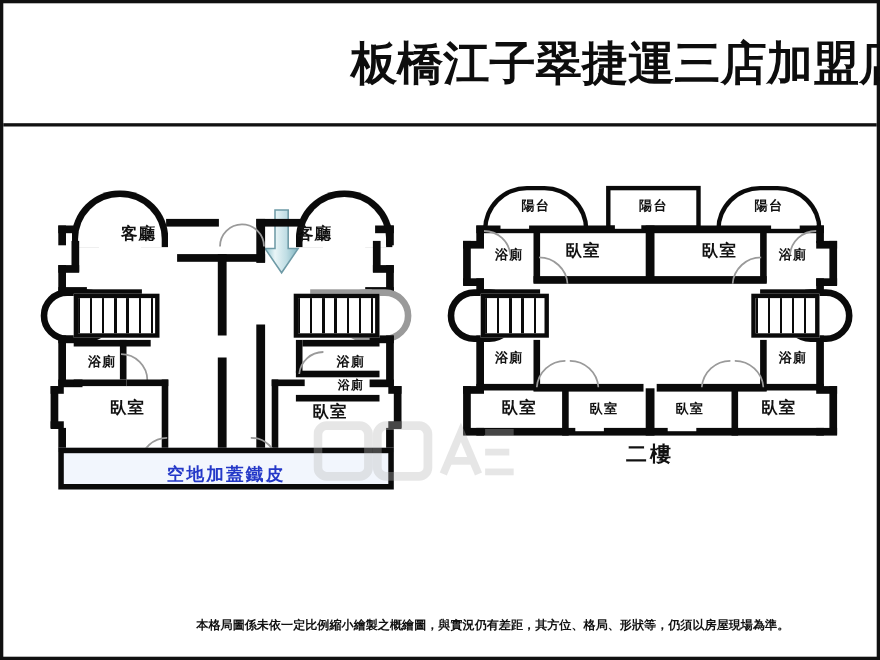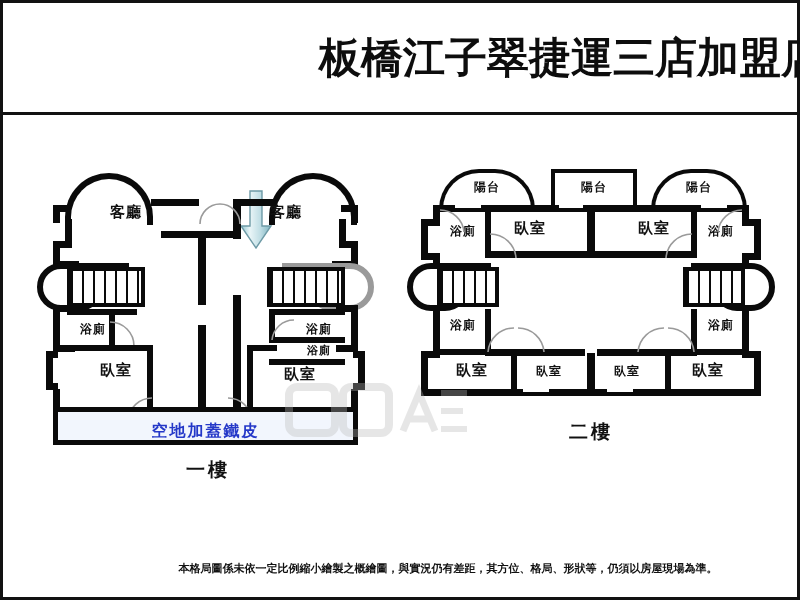--- a/index.html
+++ b/index.html
@@ -232,21 +232,20 @@
       <div class="w" style="left:204px;top:200px;width:30px;height:6px;"></div>
 
       <svg style="position:absolute;left:184px;top:252px;width:26px;height:24px;" viewBox="0 0 26 24">
         <path d="M1 1 A24 24 0 0 1 25 23" fill="none" stroke="#9a9a9a" stroke-width="1.6"></path>
       </svg>
 
       <div id="shed" style="left:10px;top:262px;width:305px;height:38px;">
         <div id="shed-label" style="top:9px;">空地加蓋鐵皮</div>
       </div>
 
-      <div class="floor-label" style="left:0px;top:312px;width:330px;">一樓</div>
     </div>
 
     <div class="plan" id="plan-floor2" style="left:408px;top:48px;width:360px;height:330px;">
 
       <div class="arch-sm" style="left:28px;top:6px;width:96px;height:40px;border-radius:50px 50px 0 0;"></div>
       <div class="rlabel sm" style="left:40px;top:18px;width:72px;">陽台</div>
 
       <div class="thin" style="left:140px;top:6px;width:86px;height:40px;"></div>
       <div class="rlabel sm" style="left:147px;top:18px;width:72px;">陽台</div>
 
@@ -342,21 +341,21 @@
       <svg style="position:absolute;left:256px;top:164px;width:28px;height:26px;" viewBox="0 0 28 26">
         <path d="M27 25 A26 26 0 0 0 1 1" fill="none" stroke="#9a9a9a" stroke-width="1.6"></path>
       </svg>
       <svg style="position:absolute;left:78px;top:70px;width:28px;height:26px;" viewBox="0 0 28 26">
         <path d="M1 1 A26 26 0 0 1 27 25" fill="none" stroke="#9a9a9a" stroke-width="1.6"></path>
       </svg>
       <svg style="position:absolute;left:254px;top:70px;width:28px;height:26px;" viewBox="0 0 28 26">
         <path d="M27 1 A26 26 0 0 0 1 25" fill="none" stroke="#9a9a9a" stroke-width="1.6"></path>
       </svg>
 
-      <div class="floor-label" style="left:0px;top:256px;width:360px;">二樓</div>
+      <div class="floor-label" style="left:0px;top:237px;width:360px;">二樓</div>
     </div>
 
     <svg id="watermark" viewBox="0 0 190 84">
       <rect x="4" y="14" width="46" height="46" rx="8" fill="none" stroke="#b9b9b9" stroke-width="8"></rect>
       <rect x="58" y="14" width="46" height="46" rx="8" fill="none" stroke="#b9b9b9" stroke-width="8"></rect>
       <path d="M118 58 L134 20 L150 58 M124 46 H144" fill="none" stroke="#b9b9b9" stroke-width="7"></path>
       <path d="M156 20 H182 M156 38 H178 M156 56 H182" fill="none" stroke="#b9b9b9" stroke-width="6"></path>
     </svg>
 
   </div>

